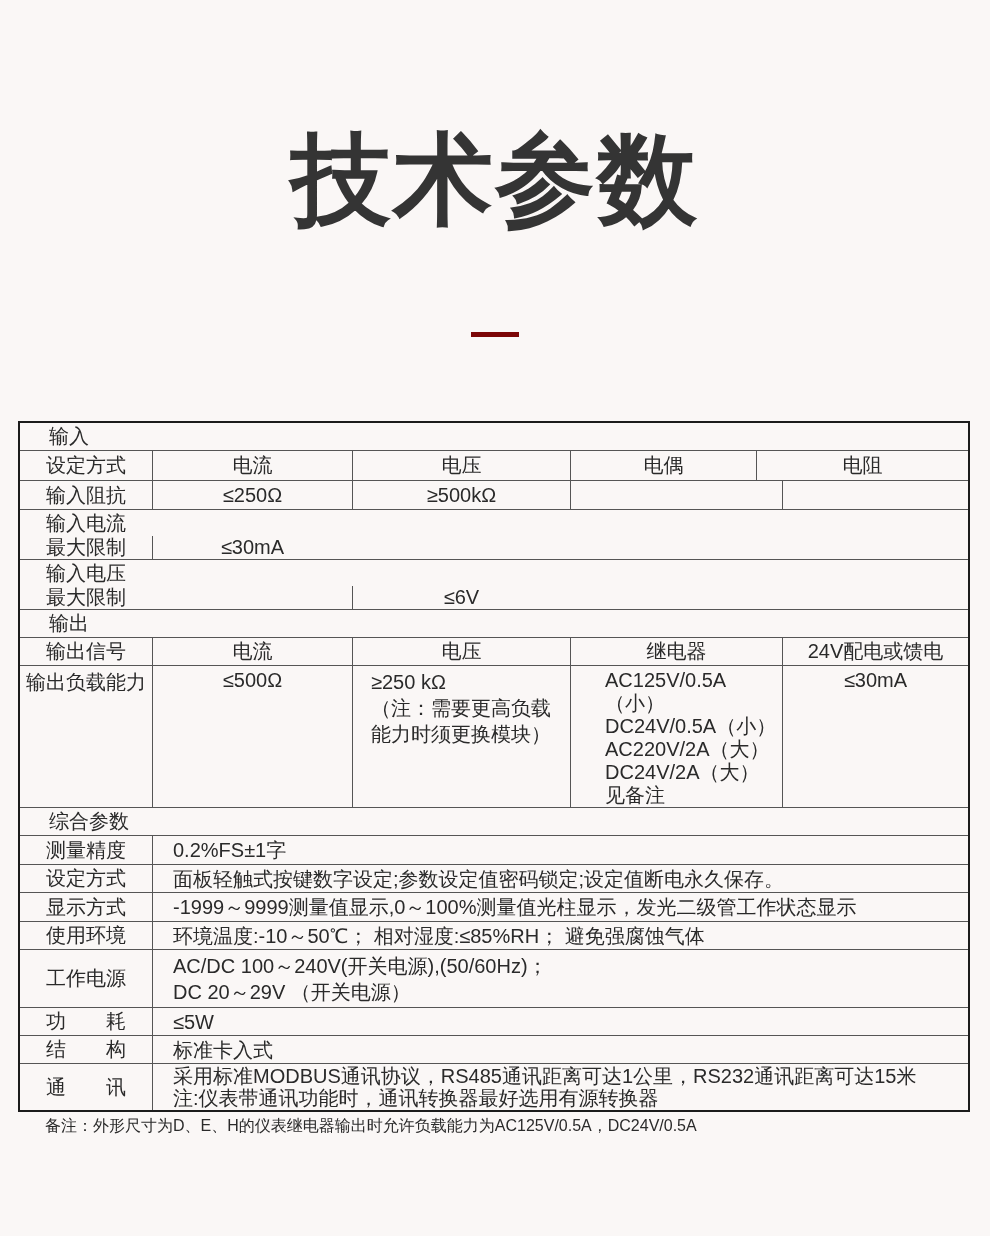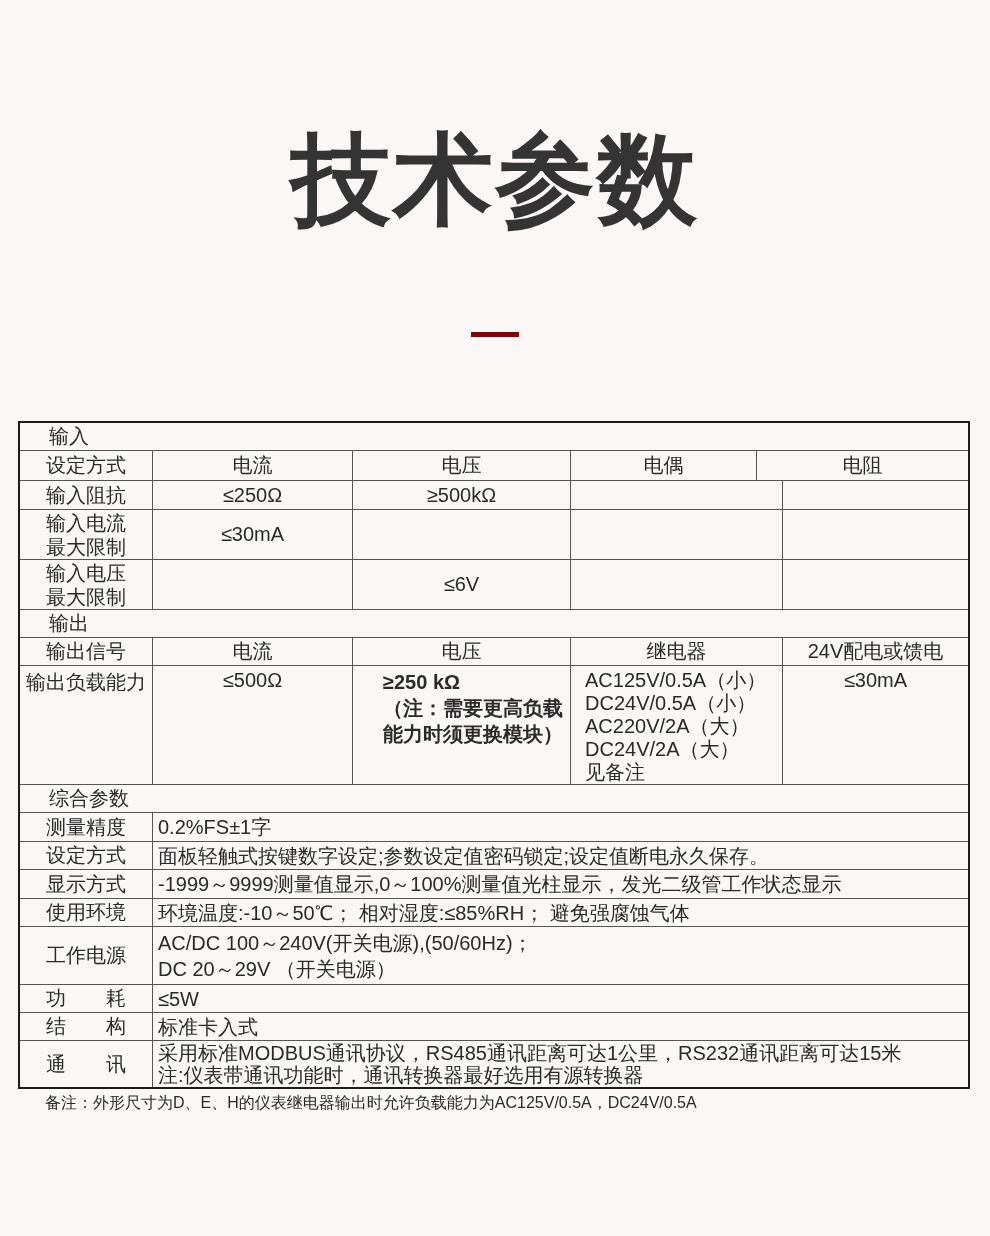--- a/index.html
+++ b/index.html
@@ -43,34 +43,34 @@
   .cell:first-child { border-left: none; }
   .c0 { width: 132px; }
   .c1 { width: 200px; }
   .c2 { width: 218px; }
   .c3 { width: 212px; }
   .c4 { flex: 1; }
   .center { justify-content: center; text-align: center; }
   .pre { white-space: pre-line; }
 
   .h26 { min-height: 26px; } .h30 { min-height: 30px; }
-  .h29 { min-height: 29px; } .h50 { min-height: 50px; }
+  .h29 { min-height: 29px; } .h50 { min-height: 50px; align-items: flex-end; }
   .h25 { min-height: 25px; } .h119 { min-height: 119px; }
   .h28 { min-height: 28px; } .h58 { min-height: 58px; }
   .h27 { min-height: 27px; } .h47 { min-height: 47px; }
 
   .section-cell {
     flex: 1; display: flex; align-items: center;
     padding-left: 29px;
   }
   .two-line { line-height: 24px; }
   .top-align { align-items: flex-start; padding-top: 3px; }
-  .load-note { line-height: 26px; padding-left: 30px; font-weight: bold; }
-  .relay-list { line-height: 23px; padding-left: 14px; }
-  .gen-value { padding-left: 5px; line-height: 24px; }
+  .load-note { line-height: 26px; padding-left: 18px; }
+  .relay-list { line-height: 23px; padding-left: 34px; }
+  .gen-value { padding-left: 20px; line-height: 24px; }
   .pow-lines { line-height: 26px; }
   .com-lines { line-height: 22px; }
 
   .footnote {
     margin: 4px 0 0 45px;
     font-size: 16px;
     color: #2a2a2a;
   }
 </style>
 </head>

